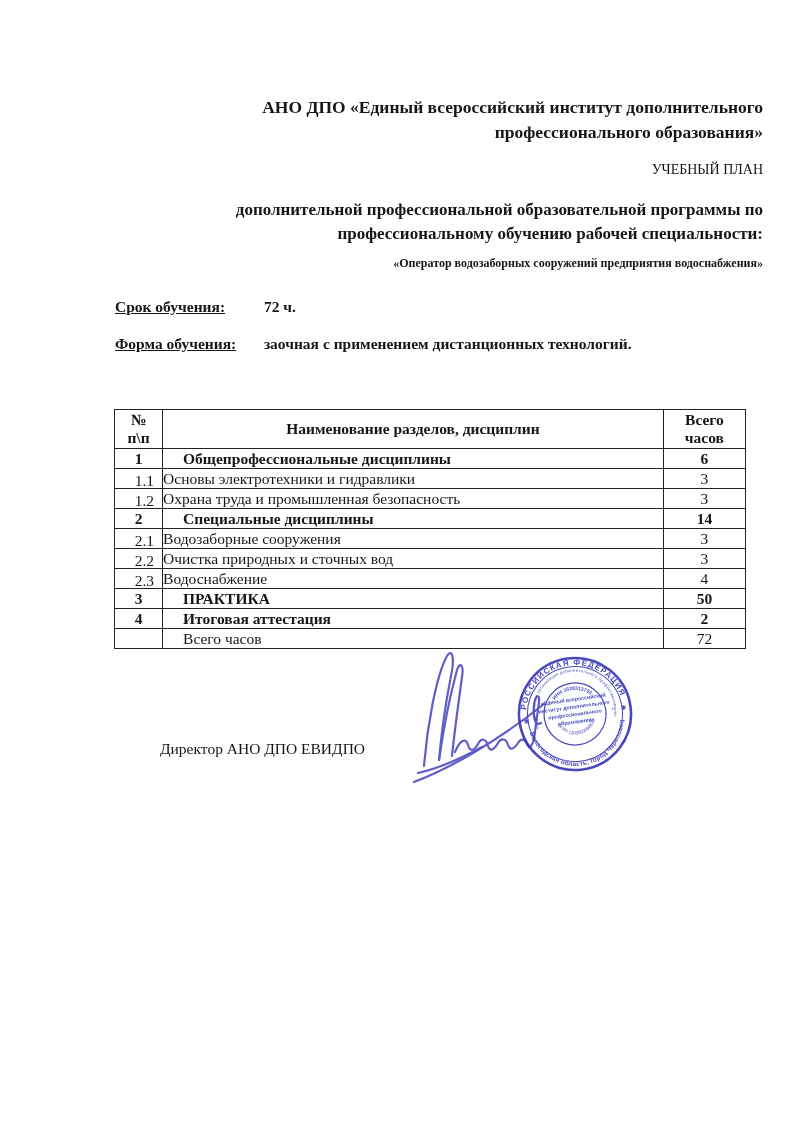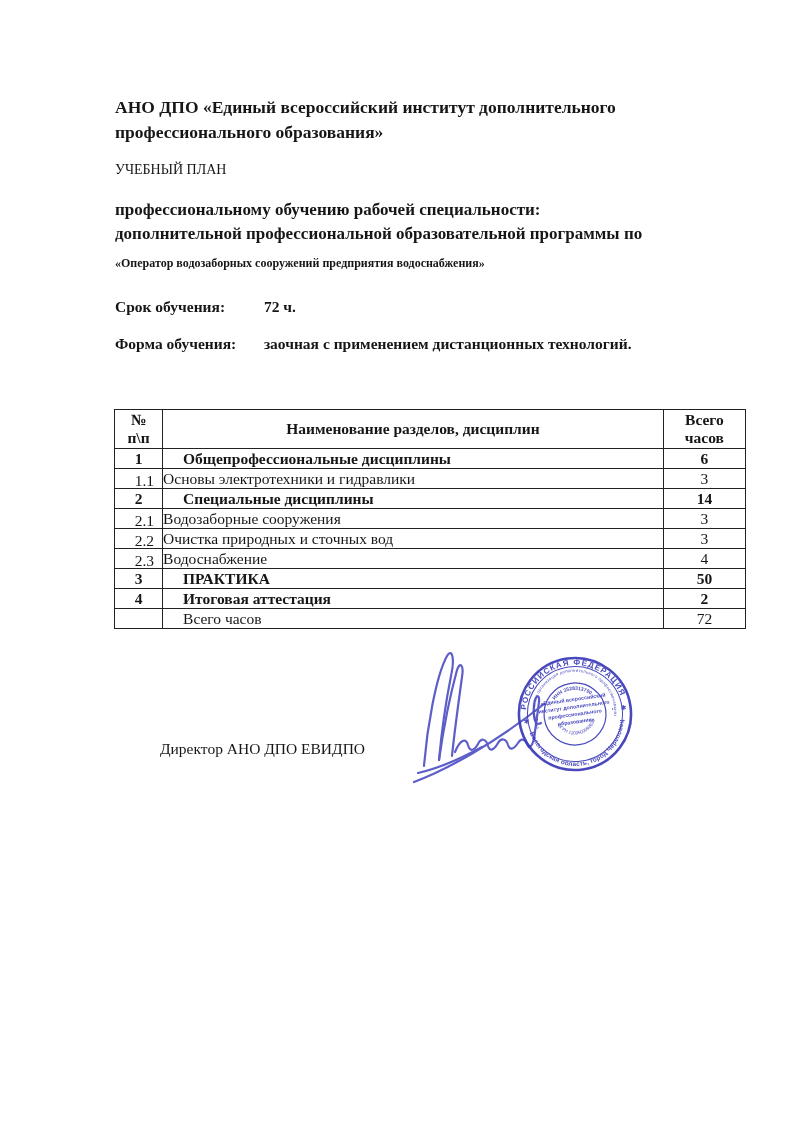--- a/index.html
+++ b/index.html
@@ -1,25 +1,25 @@
 <!DOCTYPE html>
 <html><head>
 <meta charset="utf-8">
 <style>
   html,body{margin:0;padding:0;background:#ffffff;}
   .doc{position:relative;width:800px;height:1131px;background:#ffffff;
        font-family:"Liberation Serif","DejaVu Serif",serif;color:#161616;overflow:hidden;}
   .abs{position:absolute;}
-  .ctr{left:115px;width:630px;text-align:left;}
+  .ctr{left:133px;width:630px;text-align:right;}
   .org-title{top:95px;font-size:17.5px;line-height:25px;font-weight:bold;}
   .doc-title{top:162px;font-size:14px;font-weight:normal;}
   .subtitle{top:198px;font-size:17px;line-height:24px;font-weight:bold;}
   .program{top:256px;font-size:12px;font-weight:bold;}
   .detail{left:115px;font-size:15.5px;font-weight:bold;white-space:nowrap;}
-  .detail .dlabel{display:inline-block;width:145px;}
+  .detail .dlabel{display:inline-block;width:145px;text-decoration:underline;}
   .d0{top:298px;} .d1{top:335px;} .d2{top:371px;}
   table.tbl{position:absolute;top:409px;left:114px;width:632px;border-collapse:collapse;
             table-layout:fixed;font-size:15.5px;}
   .tbl td,.tbl th{border:1px solid #222;padding:0;overflow:hidden;}
   .tbl{border:1.5px solid #222;}
   .col-num{width:48px;} .col-name{width:500px;} .col-hours{width:82px;}
   .tbl thead th{font-weight:bold;text-align:center;vertical-align:middle;line-height:18px;height:38px;}
   .tbl tbody tr{height:20px;}
   .tbl tbody td{line-height:17px;vertical-align:middle;}
   .c-num{text-align:center;}
@@ -40,22 +40,22 @@
 <div class="doc">
 
   <div class="abs ctr org-title">
     <div>АНО ДПО «Единый всероссийский институт дополнительного</div>
     <div>профессионального образования»</div>
   </div>
 
   <div class="abs ctr doc-title">УЧЕБНЫЙ ПЛАН</div>
 
   <div class="abs ctr subtitle">
+    <div>дополнительной профессиональной образовательной программы по</div>
     <div>профессиональному обучению рабочей специальности:</div>
-    <div>дополнительной профессиональной образовательной программы по</div>
   </div>
 
   <div class="abs ctr program">«Оператор водозаборных сооружений предприятия водоснабжения»</div>
 
   <div class="abs detail d0">
     <span class="dlabel">Срок обучения:</span>
     <span>72 ч.</span>
   </div>
   <div class="abs detail d1">
     <span class="dlabel">Форма обучения:</span>
@@ -83,20 +83,25 @@
     </thead>
     <tbody>
       <tr class="sec">
         <td class="c-num">1</td>
         <td class="c-name">Общепрофессиональные дисциплины</td>
         <td class="c-hours">6</td>
       </tr>
       <tr class="itm">
         <td class="c-num">1.1</td>
         <td class="c-name">Основы электротехники и гидравлики</td>
+        <td class="c-hours">3</td>
+      </tr>
+      <tr class="itm">
+        <td class="c-num">1.2</td>
+        <td class="c-name">Охрана труда и промышленная безопасность</td>
         <td class="c-hours">3</td>
       </tr>
       <tr class="sec">
         <td class="c-num">2</td>
         <td class="c-name">Специальные дисциплины</td>
         <td class="c-hours">14</td>
       </tr>
       <tr class="itm">
         <td class="c-num">2.1</td>
         <td class="c-name">Водозаборные сооружения</td>

